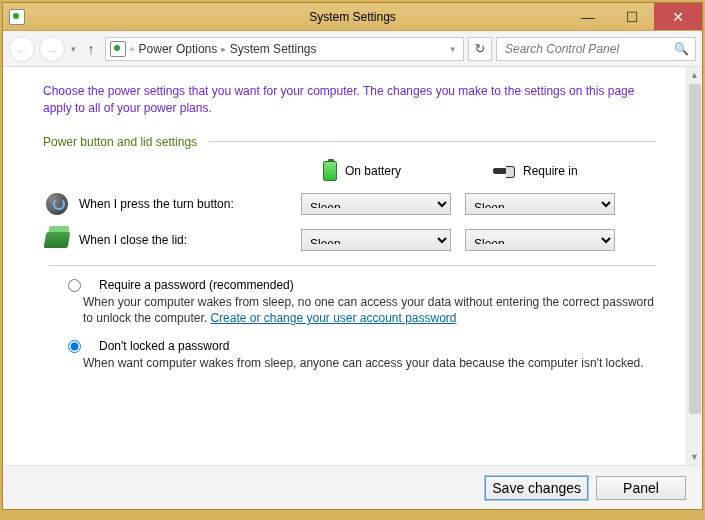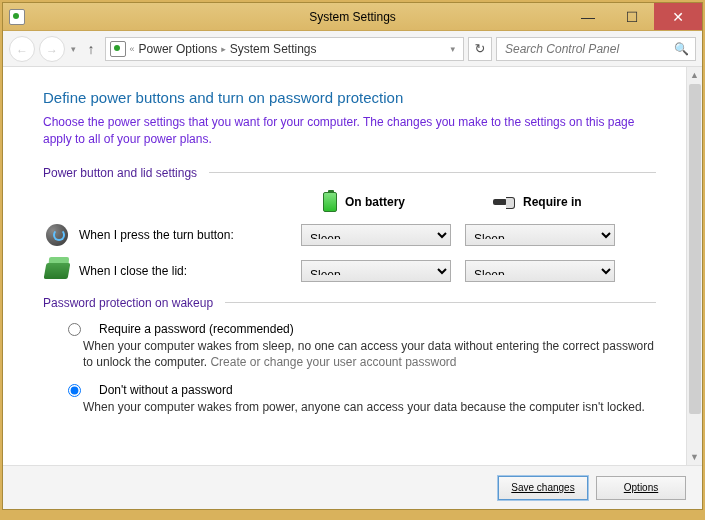--- a/index.html
+++ b/index.html
@@ -133,31 +133,30 @@
     margin: 6px 0 8px 0;
   }
   p.subtitle {
     margin:0 0 18px 0;
     font-size:12px;
     color:#6d28d9;
     line-height:1.4;
   }
   .section-label {
     font-size:12px;
-    color:#4c1d95;
+    color:#4d7c0f;
     display:flex;align-items:center;gap:6px;
     margin: 8px 0 12px 0;
   }
   .section-label .rule{flex:1;height:1px;background:#d0d0d0;margin-left:6px;}
   .cols-header {
     display:flex;
     padding-left: 280px;
     gap: 10px;
     margin-bottom:12px;
-    font-weight:bold;
   }
   .cols-header .col{width:160px;display:flex;align-items:center;gap:8px;}
   .battery-icon{width:14px;height:20px;border:1px solid #2a7a2a;border-radius:2px;position:relative;background:linear-gradient(#7fe27f,#2fbf2f);}
   .battery-icon::before{content:"";position:absolute;top:-3px;left:4px;width:6px;height:3px;background:#2a7a2a;border-radius:1px;}
   .plug-icon{width:22px;height:10px;position:relative;}
   .plug-icon::before{content:"";position:absolute;left:0;top:2px;width:14px;height:6px;background:#333;border-radius:2px;}
   .plug-icon::after{content:"";position:absolute;right:0;top:0px;width:8px;height:10px;border:1px solid #333;border-left:none;border-radius:0 3px 3px 0;background:#ddd;}
   .row {
     display:flex;align-items:center;
     margin-bottom:14px;
@@ -171,32 +170,32 @@
   .row select{
     width:150px;height:22px;
     border:1px solid #adadad;background:linear-gradient(#f5f5f5,#e6e6e6);
     font-family:inherit;font-size:12px;padding:6px 4px;margin-right:14px;
   }
   .radio-block{padding-left:20px;margin-bottom:12px;}
   .radio-block label{display:flex;align-items:flex-start;gap:15px;}
   .radio-block input[type=radio]{margin-top:1px;}
   .radio-block .rtitle{font-size:12px;}
   .radio-block .rdesc{font-size:12px;color:#333;padding-left:20px;line-height:1.4;margin-top:2px;}
-  .link{color:#737373;cursor:pointer;}
+  .link{color:#0369a1;text-decoration:underline;cursor:pointer;}
   .footer {
     height:44px;
     border-top:1px solid #e0e0e0;
     background:#f4f4f4;
     display:flex;align-items:center;justify-content:flex-end;
     gap:8px;padding:0 16px;
   }
   .footer button{
     min-width:90px;height:24px;
     border:1px solid #adadad;background:linear-gradient(#f8f8f8,#e8e8e8);
-    font-family:inherit;font-size:10px;text-decoration:underline;
+    font-family:inherit;font-size:14px;
   }
   .footer button.primary{border:1px solid #5a98d1;outline:1px solid #a3c7e8;}
 </style>
 </head>
 <body>
 
 <div class="window">
 
   <div class="titlebar">
     <div class="app-icon"></div>
@@ -223,21 +222,20 @@
     </div>
     <div class="refresh">↻</div>
     <div class="searchbox">
       <input placeholder="Search Control Panel" style="">
       <span class="mag">🔍</span>
     </div>
   </div>
 
   <div class="body">
     <div class="content">
-      <h1 class="page-title">Define power buttons and turn on password protection</h1>
       <p class="subtitle">Choose the power settings that you want for your computer. The changes you make to the settings on this page apply to all of your power plans.</p>
 
       <div class="section-label">
         <span>Power button and lid settings</span>
         <span class="rule"></span>
       </div>
 
       <div class="cols-header">
         <div class="col">
           <span class="battery-icon"></span>
@@ -261,50 +259,49 @@
       <div class="row">
         <div class="row-icon">
             <div class="lid-icon"></div>
           </div>
         <div class="row-label">When I close the lid:</div>
         <select><option>Sleep</option></select>
         <select><option>Sleep</option></select>
       </div>
 
       <div class="section-label">
-        <span>Password protection on wakeup</span>
         <span class="rule"></span>
       </div>
 
       <div class="radio-block">
         <label>
           <input type="radio" name="pw" style="">
           <span class="rtitle">Require a password (recommended)</span>
         </label>
         <div class="rdesc">
           <span>When your computer wakes from sleep, no one can access your data without entering the correct password to unlock the computer. </span><span class="link">Create or change your user account password</span>
         </div>
       </div>
 
       <div class="radio-block">
         <label>
           <input type="radio" name="pw" checked="" style="">
-          <span class="rtitle">Don't without a password</span>
+          <span class="rtitle">Don't locked a password</span>
         </label>
-        <div class="rdesc">When your computer wakes from power, anyone can access your data because the computer isn't locked.</div>
+        <div class="rdesc">When want computer wakes from sleep, anyone can access your data because the computer isn't locked.</div>
       </div>
 
     </div>
 
     <div class="scrollbar">
       <div class="arrow">▲</div>
       <div class="thumb"></div>
       <div class="track"></div>
       <div class="arrow">▼</div>
     </div>
   </div>
 
   <div class="footer">
     <button class="primary">Save changes</button>
-    <button>Options</button>
+    <button>Panel</button>
   </div>
 
 </div>
 
 </body></html>

